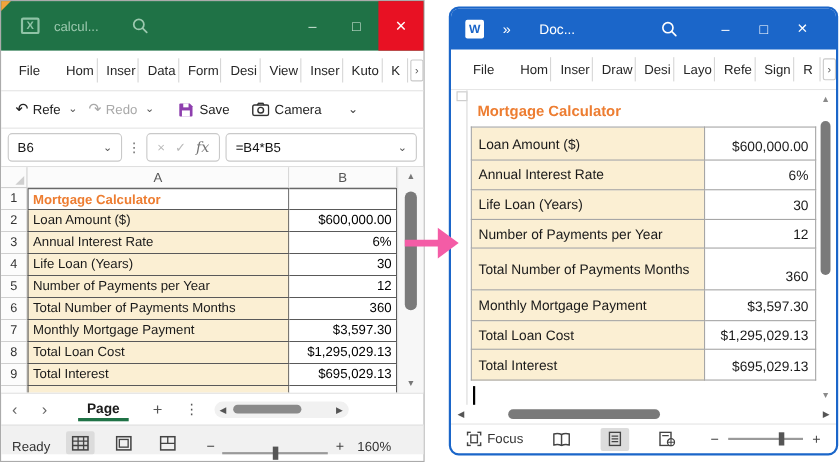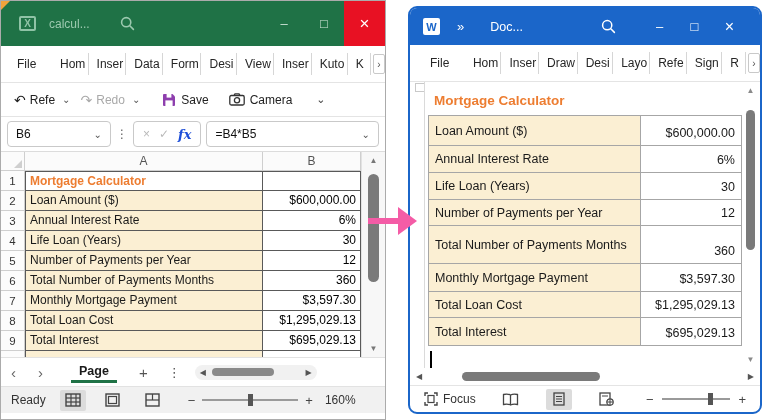--- a/index.html
+++ b/index.html
@@ -49,21 +49,21 @@
   .xl-formula { height:35px; display:flex; align-items:center; padding:0 6px;
     border-bottom:1px solid #DCDCDC; flex:0 0 auto; }
   .name-box { width:104px; height:26px; border:1px solid #C9C9C9; border-radius:4px;
     display:flex; align-items:center; padding:0 8px; font-size:12px; color:#111; }
   .nb-chev { margin-left:auto; font-size:10px; color:#555; }
   .fb-kebab { font-size:12px; color:#666; margin:0 5px; }
   .fx-box { height:26px; border:1px solid #C9C9C9; border-radius:4px; display:flex;
     align-items:center; padding:0 9px; }
   .fx-x, .fx-check { color:#B9B9B9; font-size:12px; }
   .fx-check { margin:0 9px; }
-  .fx-fx { font-style:italic; font-family:"DejaVu Serif",serif; font-size:13px; color:#1d4ed8;font-weight:bold; }
+  .fx-fx { font-style:italic; font-family:"DejaVu Serif",serif; font-size:13px; color:#737373; }
   .fml-box { flex:1; height:26px; border:1px solid #C9C9C9; border-radius:4px;
     display:flex; align-items:center; padding:0 8px; font-size:12px; color:#111;
     margin-left:5px; }
 
   .xl-gridwrap { display:flex; flex:0 0 auto; }
   .xl-sheet { width:360px; }
   .hdr-row { display:flex; height:19px; }
   .corner { width:24px; border-right:1px solid #CFCFCF; border-bottom:1px solid #CFCFCF;
     background:#FBFBFB; position:relative; }
   .corner:after { content:""; position:absolute; right:2px; bottom:2px;
@@ -100,21 +100,21 @@
     border-bottom:3px solid #1F7246; padding:3px 8px 2px; background:#fff; }
   .st-add { font-size:15px; color:#555; margin-left:22px; }
   .st-kebab { font-size:13px; color:#555; margin-left:20px; }
   .st-scroll { margin-left:14px; width:122px; height:15px; background:#F1F1F1;
     border-radius:8px; display:flex; align-items:center; padding:0 5px; }
   .st-arrow { font-size:8px; color:#555; }
   .st-thumb { width:62px; height:8px; background:#8A8A8A; border-radius:4px; margin-left:6px; }
   .st-right { margin-left:auto; }
 
   .xl-status { height:27px; background:#F1F1F1; border-top:1px solid #E2E2E2;
-    display:flex; align-items:center; font-size:12px; color:#333; padding:0 10px;
+    display:flex; align-items:flex-end; font-size:12px; color:#333; padding:0 10px;
     flex:0 0 auto; }
   .view-ic { width:26px; height:21px; display:flex; align-items:center; justify-content:center;
     margin-left:14px; border-radius:2px; }
   .view-ic.sel { background:#DCDCDC; }
   .view-ic:first-of-type { margin-left:46px; }
   .zoom-minus { margin-left:22px; color:#444; font-size:13px; }
   .zoom-track { width:96px; height:2px; background:#9A9A9A; margin:0 7px; position:relative; }
   .zoom-thumb { position:absolute; left:46px; top:-5px; width:5px; height:12px; background:#555; }
   .zoom-plus { color:#444; font-size:13px; }
   .zoom-pct { margin-left:12px; }

